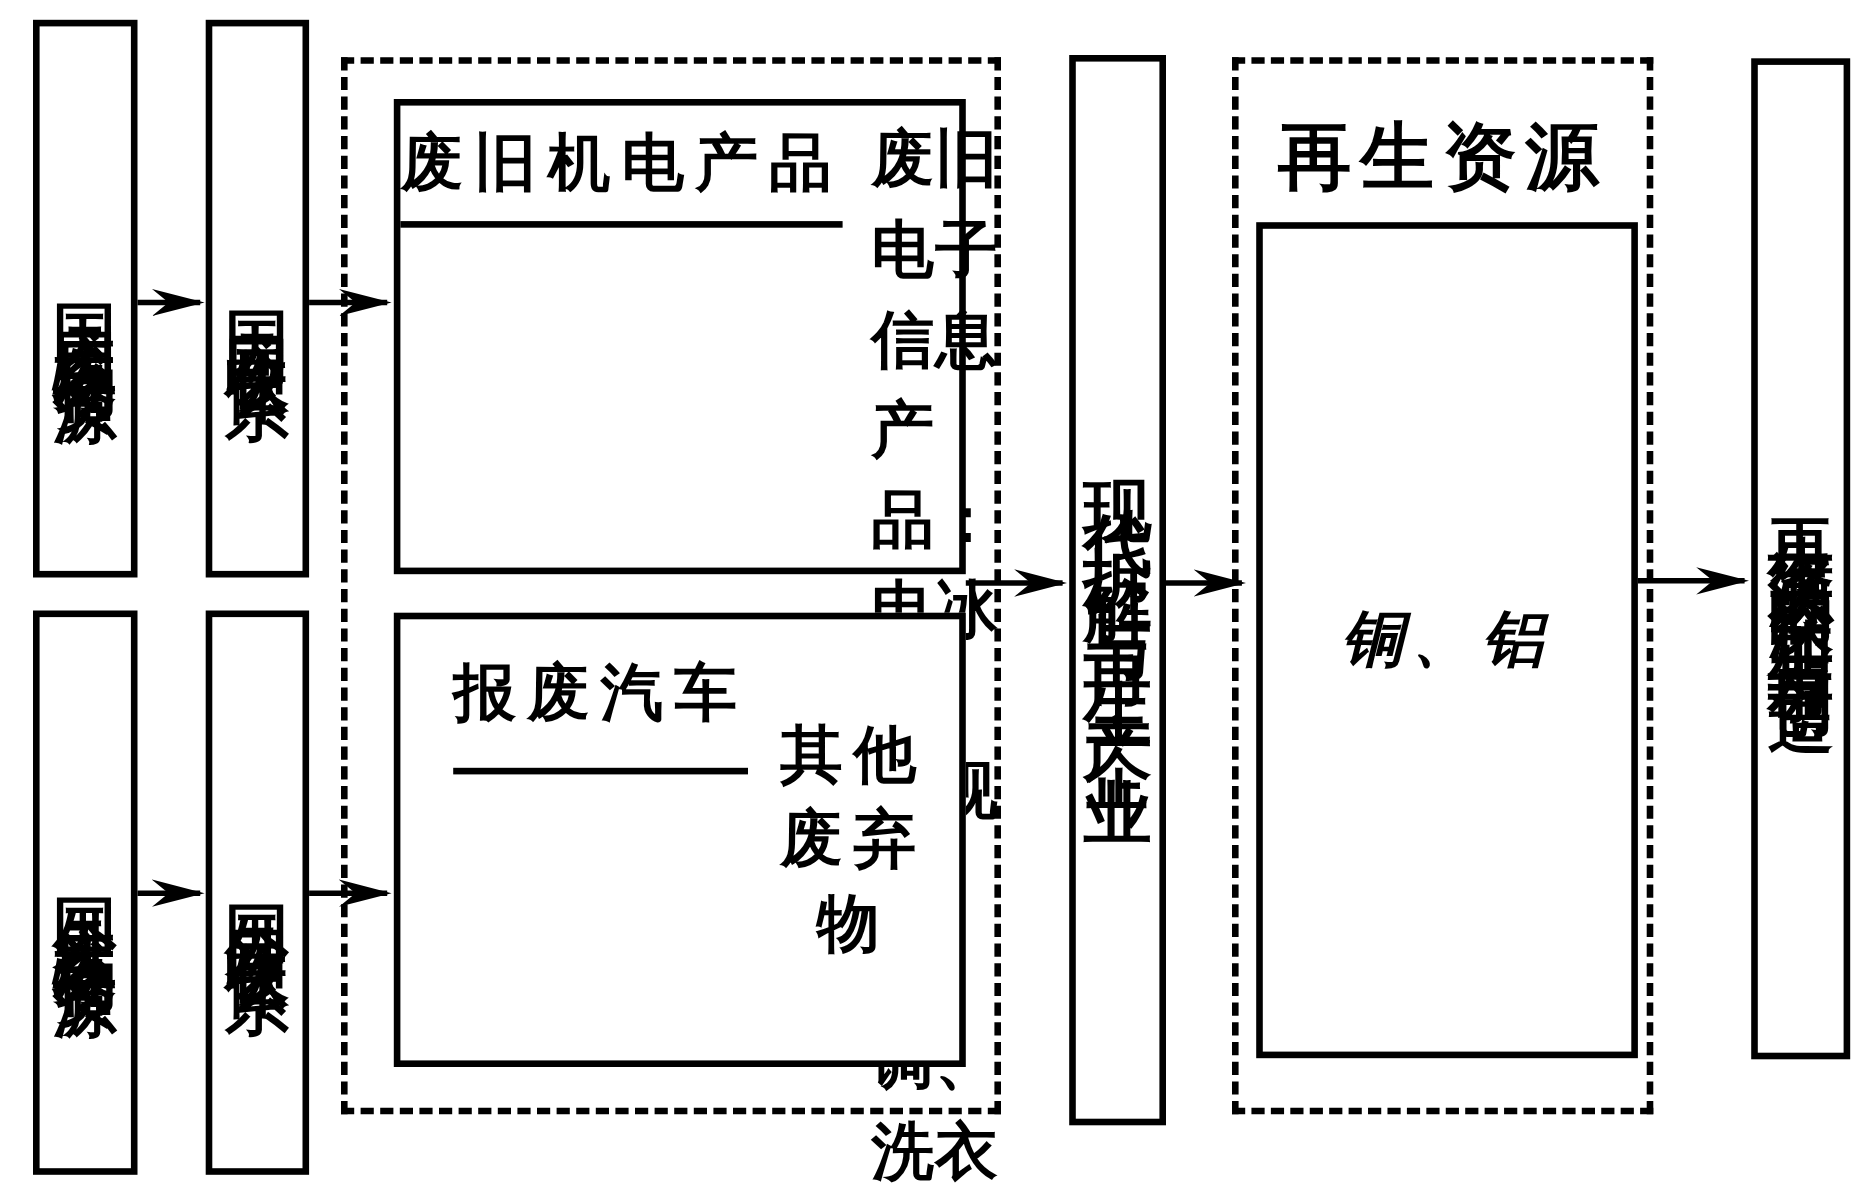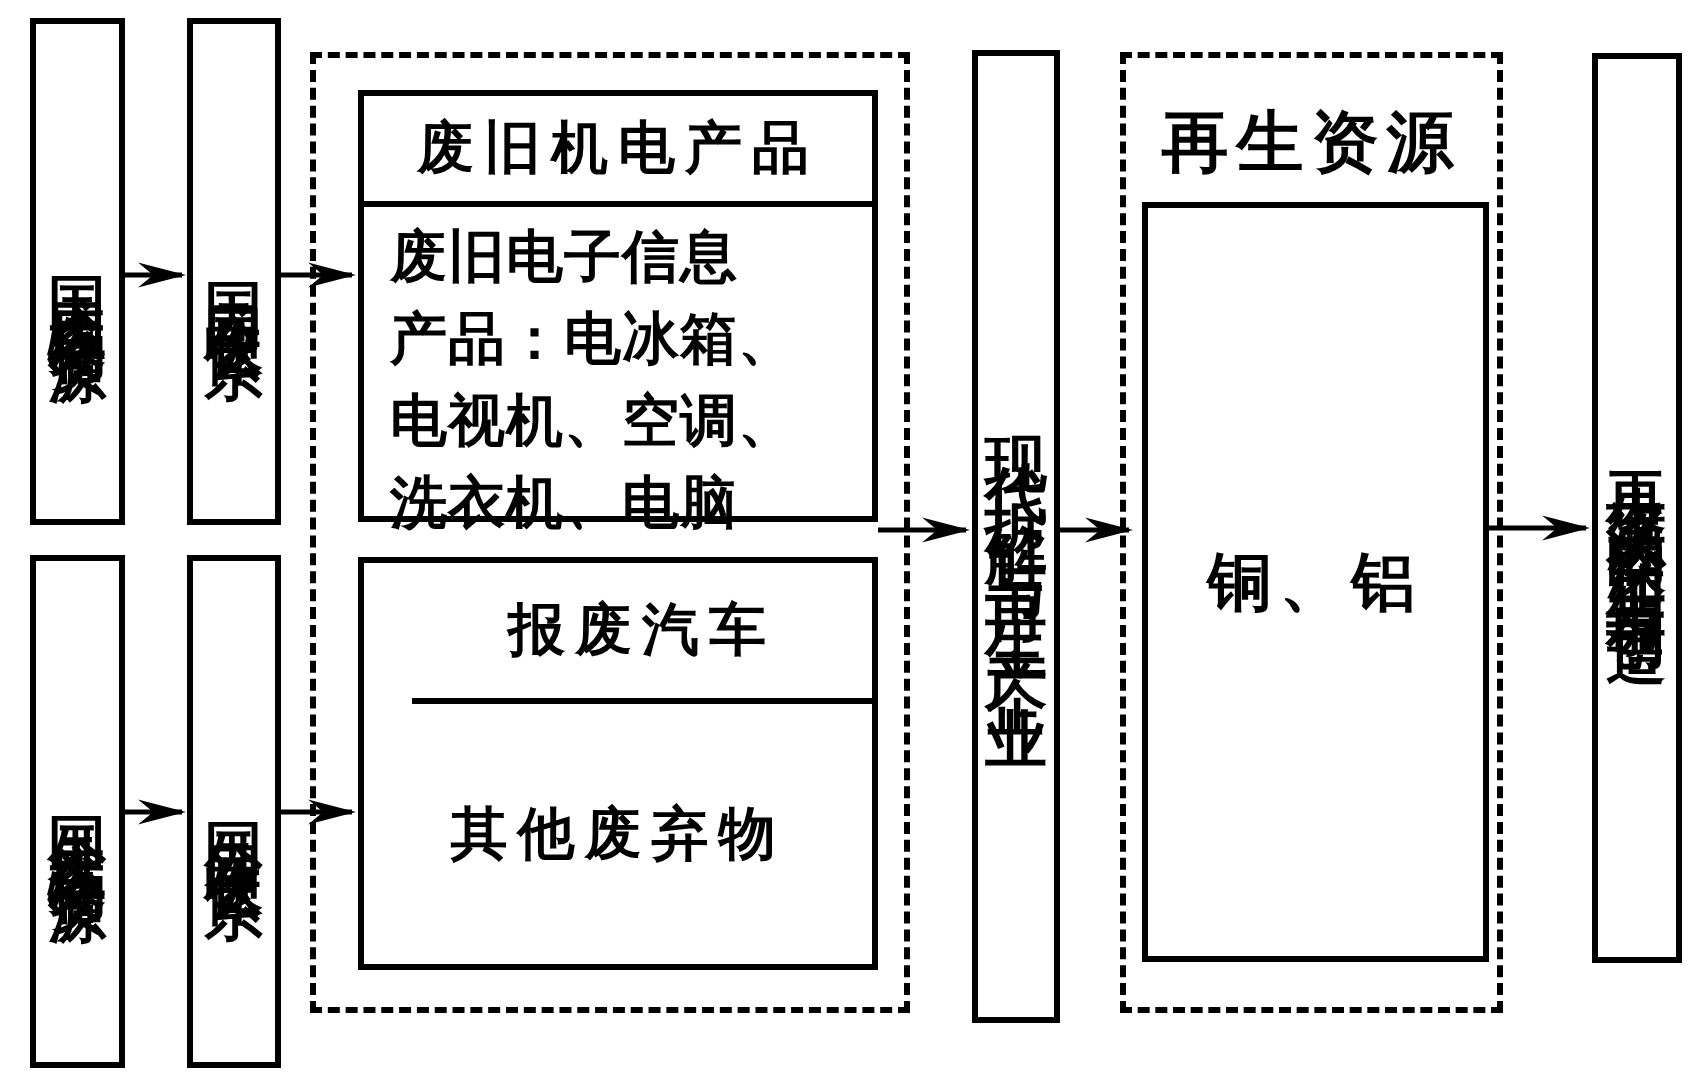--- a/index.html
+++ b/index.html
@@ -45,21 +45,21 @@
   .col2-top    { left: 187px; top: 18px;  width: 94px; height: 507px; }
   .col2-bottom { left: 187px; top: 555px; width: 94px; height: 513px; }
   
   .dashed-waste { left: 310px; top: 52px; width: 600px; height: 961px; }
   .stackbox {
     position: absolute;
     box-sizing: border-box;
     border: 6px solid #000000;
     background: #ffffff;
     display: flex;
-    flex-direction: column;
+    flex-direction: row;
   }
   .box-emech   { left: 358px; top: 90px;  width: 520px; height: 432px; }
   .box-vehicle { left: 358px; top: 557px; width: 520px; height: 413px; }
   .cell {
     display: flex;
     align-items: center;
     justify-content: center;
     text-align: center;
     border-bottom: 6px solid #000000;
     font-size: 57px;
@@ -83,21 +83,21 @@
   }
   
   .dashed-renew { left: 1120px; top: 52px; width: 383px; height: 961px; }
   .renew-title {
     position: absolute;
     left: 1120px; top: 92px; width: 383px; height: 100px;
     display: flex; align-items: center; justify-content: center;
     font-size: 67px; letter-spacing: 8px;
   }
   .box-renew-list { left: 1142px; top: 202px; width: 347px; height: 760px; }
-  .box-renew-list .cell { flex: 1 1 0; font-size: 64px; letter-spacing: 8px; }
+  .box-renew-list .cell { flex: 1 1 0; font-size: 56px; letter-spacing: 8px; font-style: italic; }
   
   .box-deep {
     left: 1592px; top: 53px; width: 90px; height: 910px;
     font-size: 60px; letter-spacing: 14px;
   }
   .arrow-layer {
     position: absolute;
     left: 0; top: 0;
     pointer-events: none;
   }

